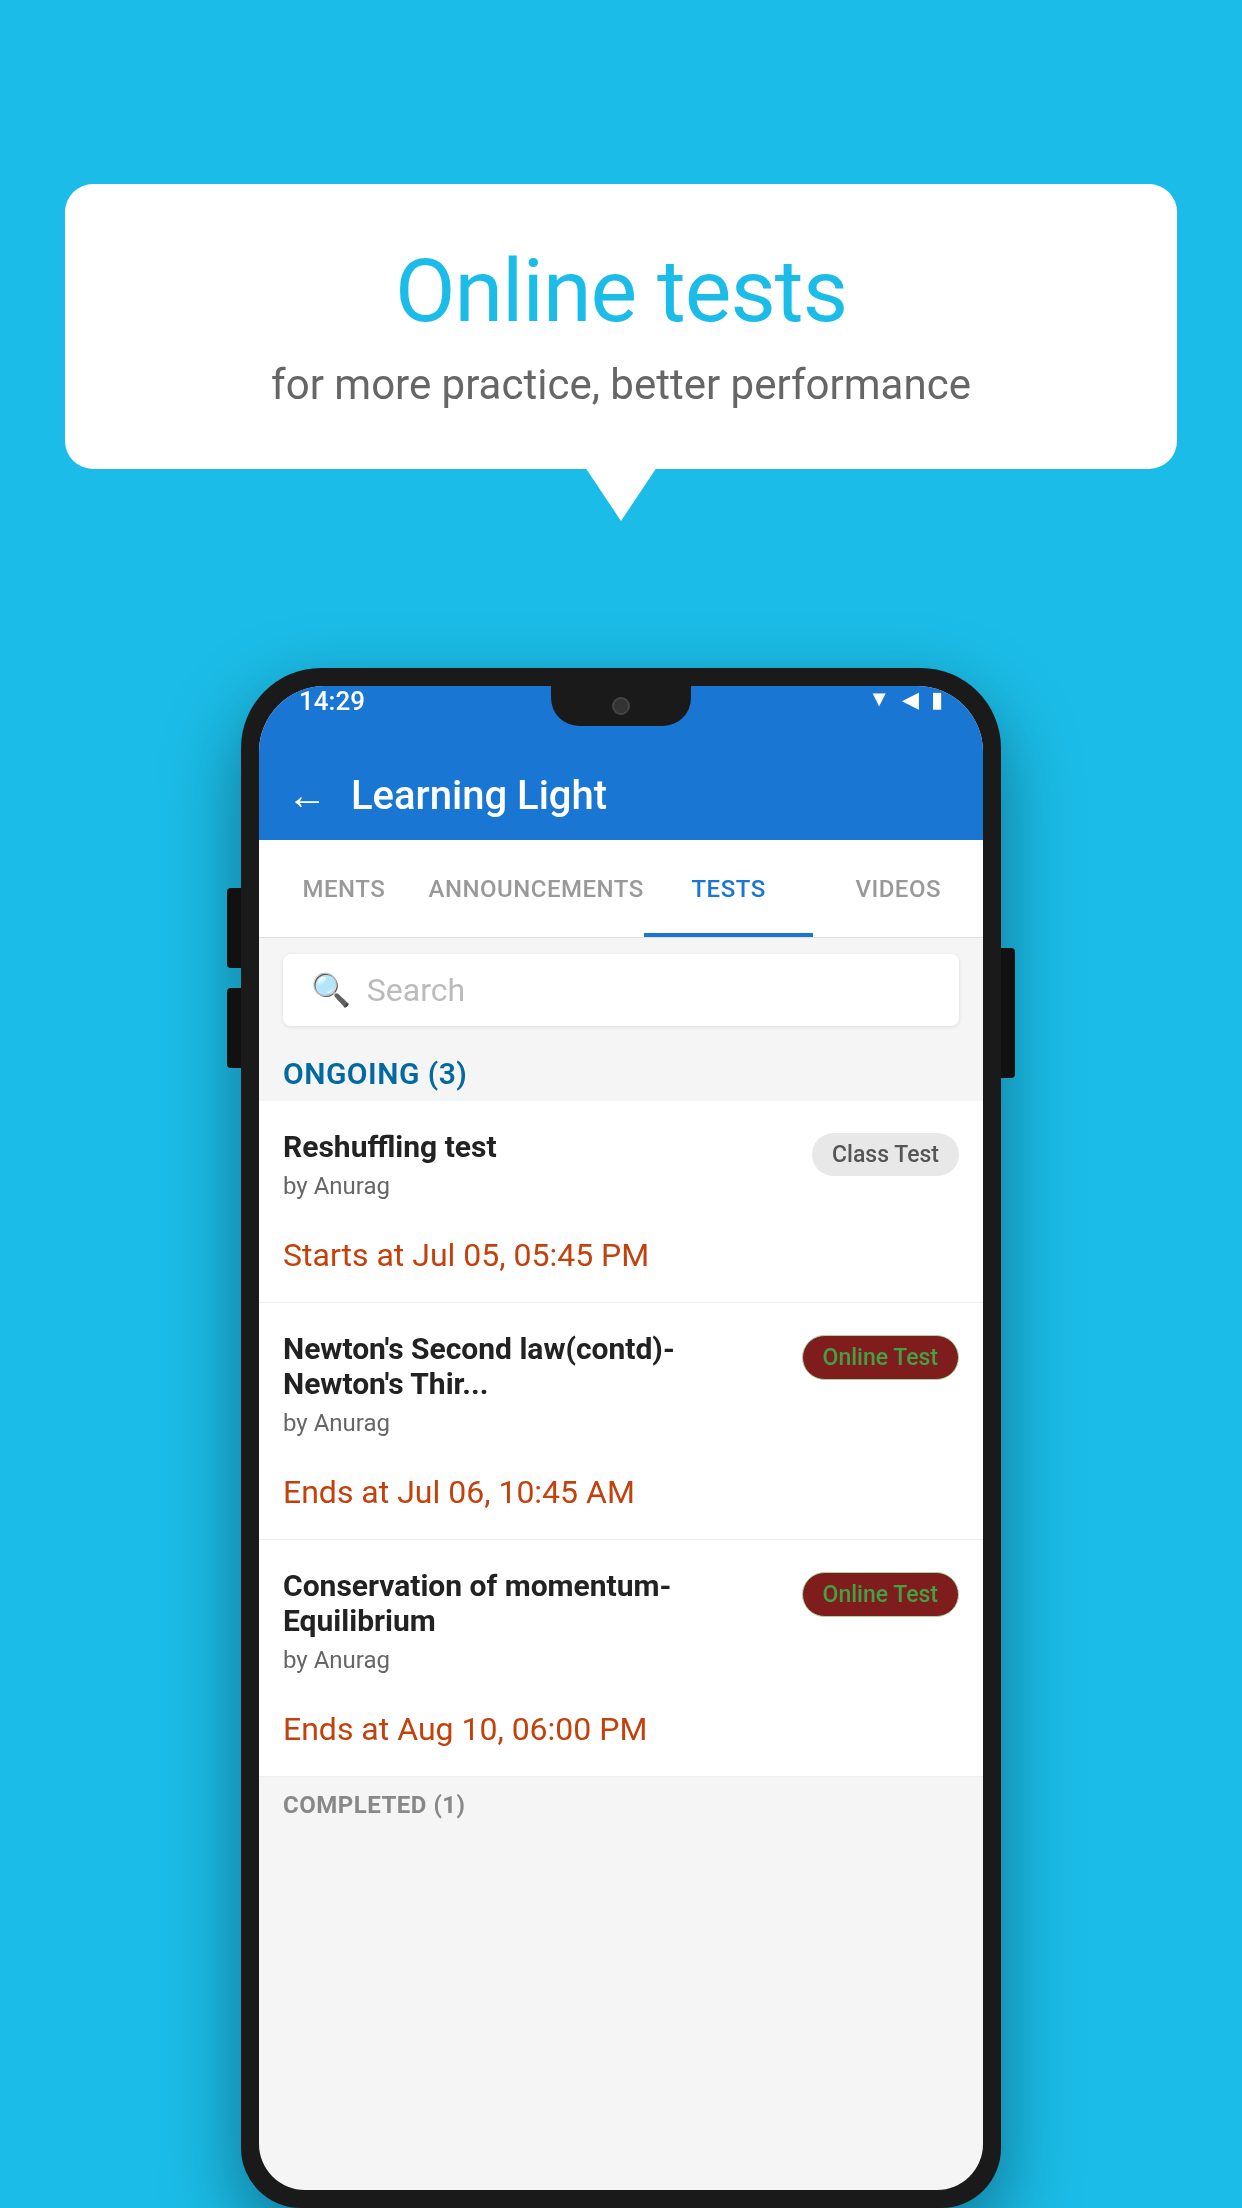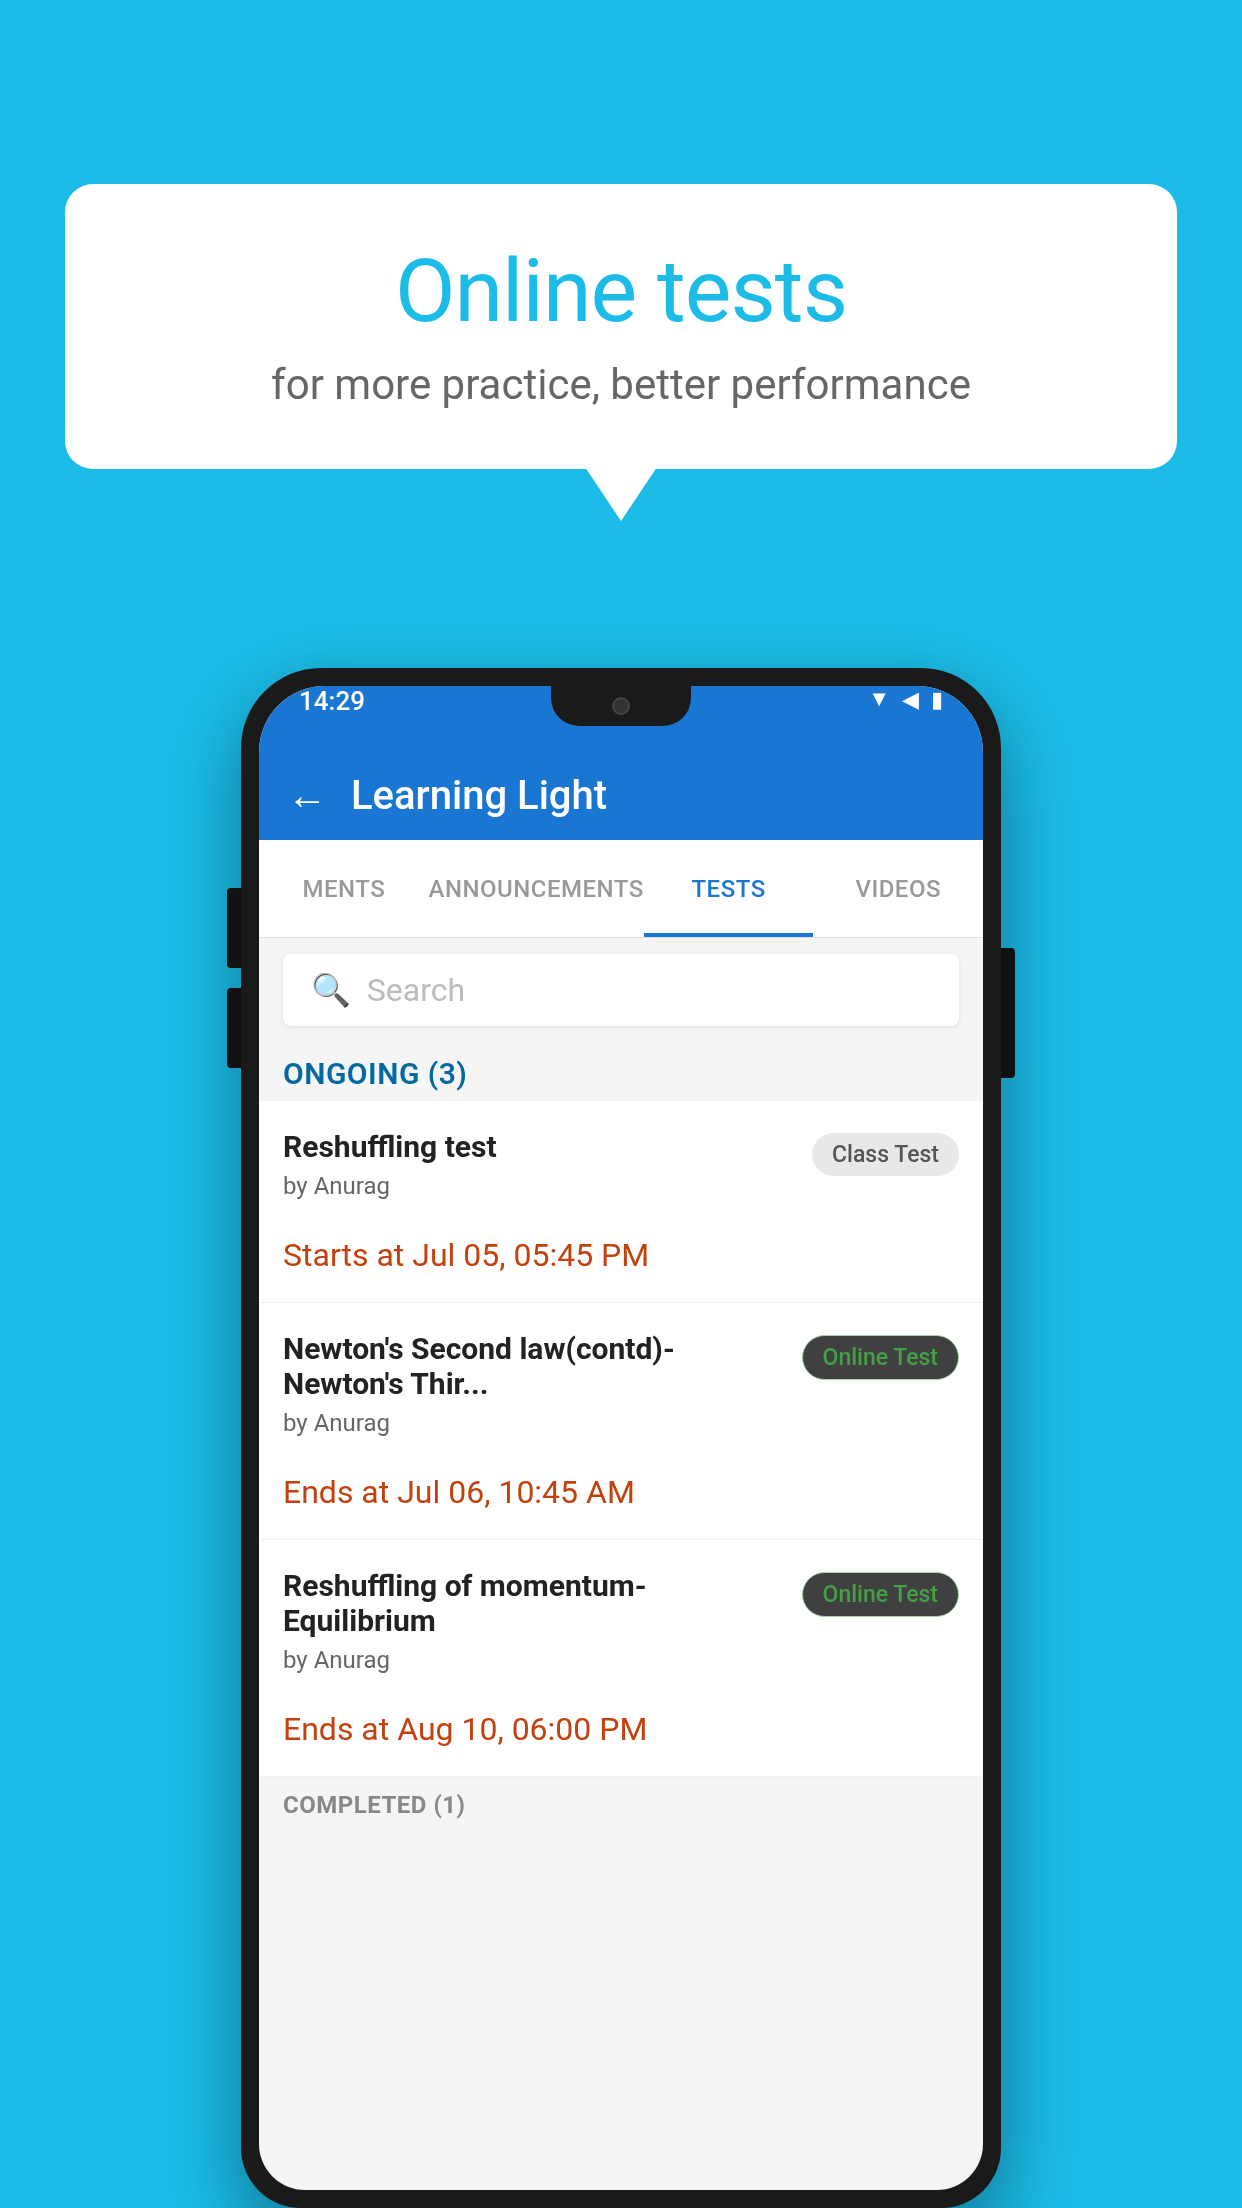--- a/index.html
+++ b/index.html
@@ -247,21 +247,21 @@
       white-space: nowrap;
       min-width: 130px;
       text-align: center;
       margin-top: 4px;
     }
     .badge-class {
       background: #e8e8e8;
       color: #555;
     }
     .badge-online {
-      background: #404040;
+      background: #7f1d1d;
       color: #43a047;
       border: 1px solid #a5d6a7;
     }
 
     
     .completed-peek {
       background: #f5f5f5;
       padding: 14px 24px 10px;
       font-size: 24px;
       font-weight: 700;
@@ -363,21 +363,21 @@
         <div class="test-info">
           <div class="test-name">Newton's Second law(contd)-Newton's Thir...</div>
           <div class="test-by">by Anurag</div>
           <div class="test-time">Ends at  Jul 06, 10:45 AM</div>
         </div>
         <div class="test-badge badge-online">Online Test</div>
       </div>
 
       <div class="test-item">
         <div class="test-info">
-          <div class="test-name">Reshuffling of momentum-Equilibrium</div>
+          <div class="test-name">Conservation of momentum-Equilibrium</div>
           <div class="test-by">by Anurag</div>
           <div class="test-time">Ends at  Aug 10, 06:00 PM</div>
         </div>
         <div class="test-badge badge-online">Online Test</div>
       </div>
     </div>
 
     <div class="completed-peek">COMPLETED (1)</div>
 
   </div>

